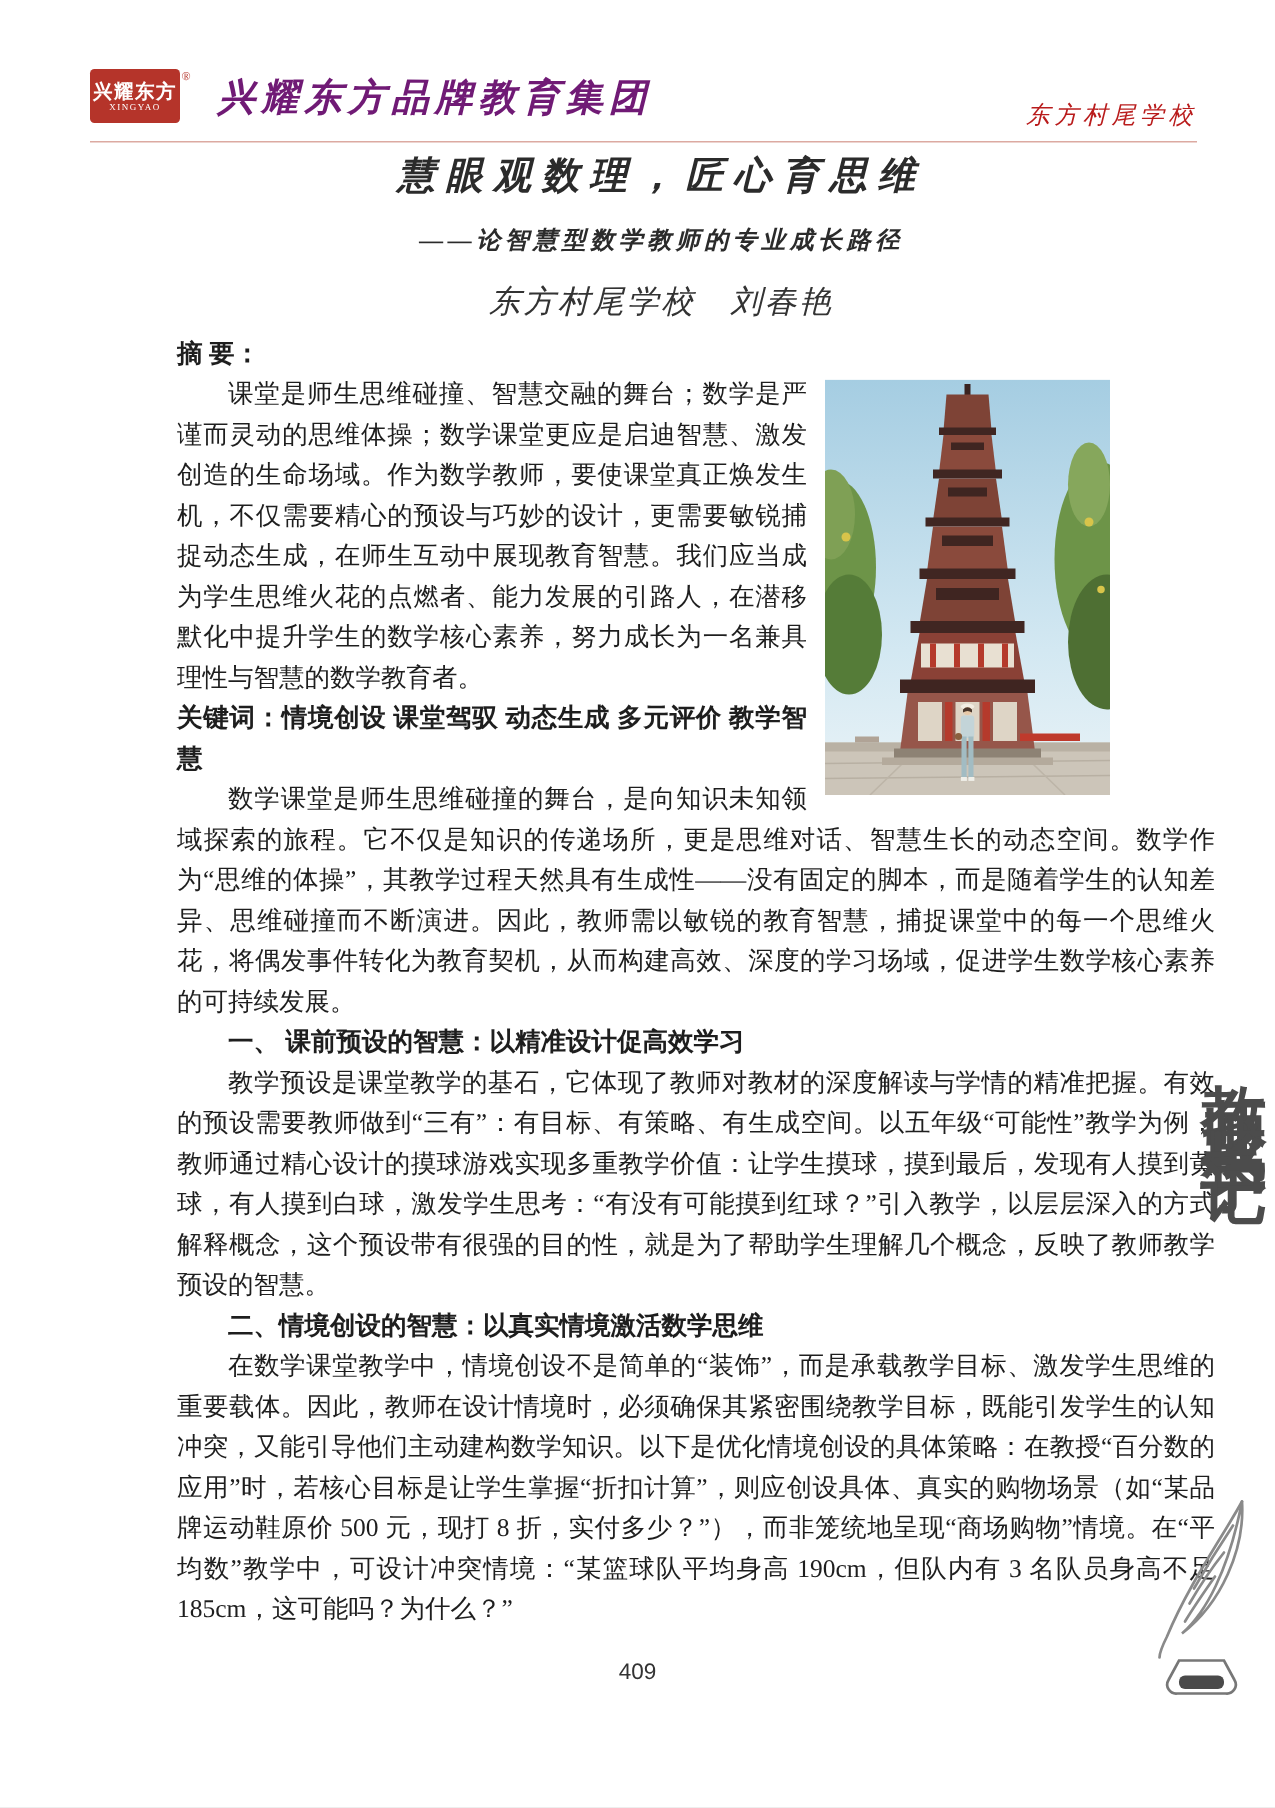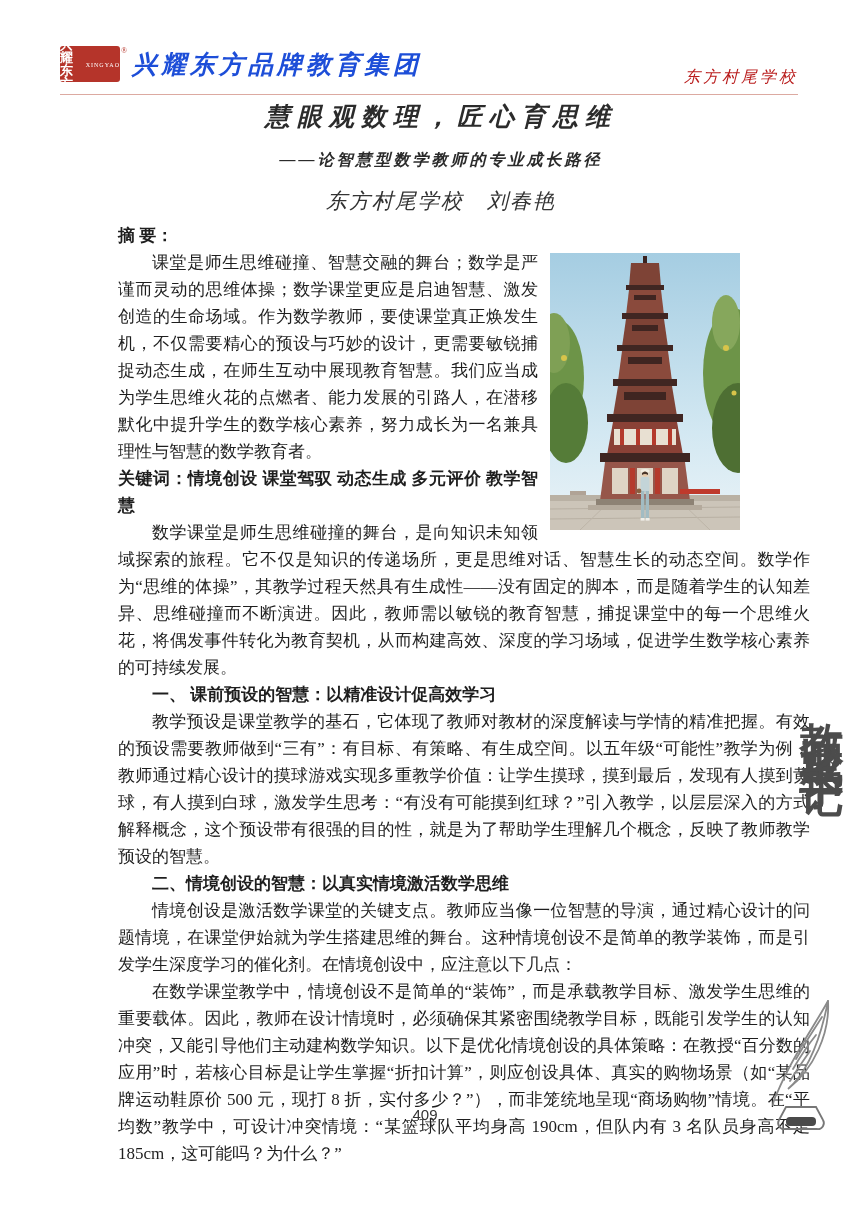--- a/index.html
+++ b/index.html
@@ -5,27 +5,27 @@
   html,body{margin:0;padding:0;background:#eee;}
   .page{position:relative;width:850px;height:1205px;background:#fff;margin:0 auto;
         font-family:"Liberation Serif",serif;color:#222;overflow:hidden;
         box-shadow:0 0 0 1px #ddd;}
   
   .header{position:absolute;left:60px;top:46px;right:52px;height:48px;
           border-bottom:1px solid #ddab a2;border-bottom:1px solid #dcaaa1;
           display:flex;align-items:flex-start;}
   .logo{position:relative;display:flex;align-items:flex-start;}
   .logo-seal{width:60px;height:36px;background:#b5342a;border-radius:3px;color:#fff;
-             display:flex;flex-direction:row;align-items:center;justify-content:center;
+             display:flex;flex-direction:column;align-items:center;justify-content:center;
              line-height:1;}
   .seal-top{font-size:13px;font-weight:bold;letter-spacing:1px;}
   .seal-sub{font-size:6px;letter-spacing:1px;margin-top:2px;}
   .logo-r{color:#b5342a;font-size:8px;margin-left:1px;}
-  .logo-text{margin-left:5px;font-size:25px;font-weight:bold;font-style:italic;
-             color:#1d4ed8;letter-spacing:4px;margin-top:2px;white-space:nowrap;}
+  .logo-text{margin-left:18px;font-size:25px;font-weight:bold;font-style:italic;
+             color:#701a75;letter-spacing:4px;margin-top:2px;white-space:nowrap;}
   .school{margin-left:auto;align-self:flex-end;margin-bottom:6px;font-size:16px;
           color:#b91c1c;letter-spacing:3px;font-style:italic;white-space:nowrap;}
   
   .titleblock{position:absolute;left:0;top:100px;width:850px;text-align:center;color:#2b2b2b;padding-left:16px;}
   .t-main{font-size:25px;font-weight:bold;font-style:italic;letter-spacing:7px;}
   .t-sub{font-size:16px;font-weight:bold;font-style:italic;letter-spacing:3px;margin-top:17px;}
   .t-author{font-size:21px;font-style:italic;letter-spacing:2px;margin-top:16px;color:#333;}
   
   .body-text{position:absolute;left:118px;right:40px;top:222px;
              font-size:17px;line-height:27px;text-align:justify;color:#1e1e1e;}
@@ -146,21 +146,20 @@
       </svg>
     </div>
 
   <p class="label">摘 要：</p>
       <p class="indent">课堂是师生思维碰撞、智慧交融的舞台；数学是严谨而灵动的思维体操；数学课堂更应是启迪智慧、激发创造的生命场域。作为数学教师，要使课堂真正焕发生机，不仅需要精心的预设与巧妙的设计，更需要敏锐捕捉动态生成，在师生互动中展现教育智慧。我们应当成为学生思维火花的点燃者、能力发展的引路人，在潜移默化中提升学生的数学核心素养，努力成长为一名兼具理性与智慧的数学教育者。</p>
       <p class="bold-flush">关键词：情境创设 课堂驾驭 动态生成 多元评价 教学智慧</p>
       <p class="indent">数学课堂是师生思维碰撞的舞台，是向知识未知领域探索的旅程。它不仅是知识的传递场所，更是思维对话、智慧生长的动态空间。数学作为“思维的体操”，其教学过程天然具有生成性——没有固定的脚本，而是随着学生的认知差异、思维碰撞而不断演进。因此，教师需以敏锐的教育智慧，捕捉课堂中的每一个思维火花，将偶发事件转化为教育契机，从而构建高效、深度的学习场域，促进学生数学核心素养的可持续发展。</p>
       <p class="heading">一、 课前预设的智慧：以精准设计促高效学习</p>
       <p class="indent">教学预设是课堂教学的基石，它体现了教师对教材的深度解读与学情的精准把握。有效的预设需要教师做到“三有”：有目标、有策略、有生成空间。以五年级“可能性”教学为例，教师通过精心设计的摸球游戏实现多重教学价值：让学生摸球，摸到最后，发现有人摸到黄球，有人摸到白球，激发学生思考：“有没有可能摸到红球？”引入教学，以层层深入的方式解释概念，这个预设带有很强的目的性，就是为了帮助学生理解几个概念，反映了教师教学预设的智慧。</p>
       <p class="heading">二、情境创设的智慧：以真实情境激活数学思维</p>
-      <p class="indent">情境创设是激活数学课堂的关键支点。教师应当像一位智慧的导演，通过精心设计的问题情境，在课堂伊始就为学生搭建思维的舞台。这种情境创设不是简单的教学装饰，而是引发学生深度学习的催化剂。在情境创设中，应注意以下几点：</p>
       <p class="indent">在数学课堂教学中，情境创设不是简单的“装饰”，而是承载教学目标、激发学生思维的重要载体。因此，教师在设计情境时，必须确保其紧密围绕教学目标，既能引发学生的认知冲突，又能引导他们主动建构数学知识。以下是优化情境创设的具体策略：在教授“百分数的应用”时，若核心目标是让学生掌握“折扣计算”，则应创设具体、真实的购物场景（如“某品牌运动鞋原价 500 元，现打 8 折，实付多少？”），而非笼统地呈现“商场购物”情境。在“平均数”教学中，可设计冲突情境：“某篮球队平均身高 190cm，但队内有 3 名队员身高不足 185cm，这可能吗？为什么？”</p>
     </div>
 
   <div class="side-banner">教师成长手记</div>
 
   <div class="quill">
     <svg viewBox="0 0 90 140" width="90" height="140" xmlns="http://www.w3.org/2000/svg">
       <g fill="none" stroke="#8a8a8a" stroke-width="1.8" stroke-linecap="round">
         <path d="M72 6 C 60 28, 36 62, 22 96 C 19 102, 17 107, 17 110"></path>
         <path d="M72 6 C 74 38, 58 74, 32 94 C 48 80, 63 52, 72 6"></path>

